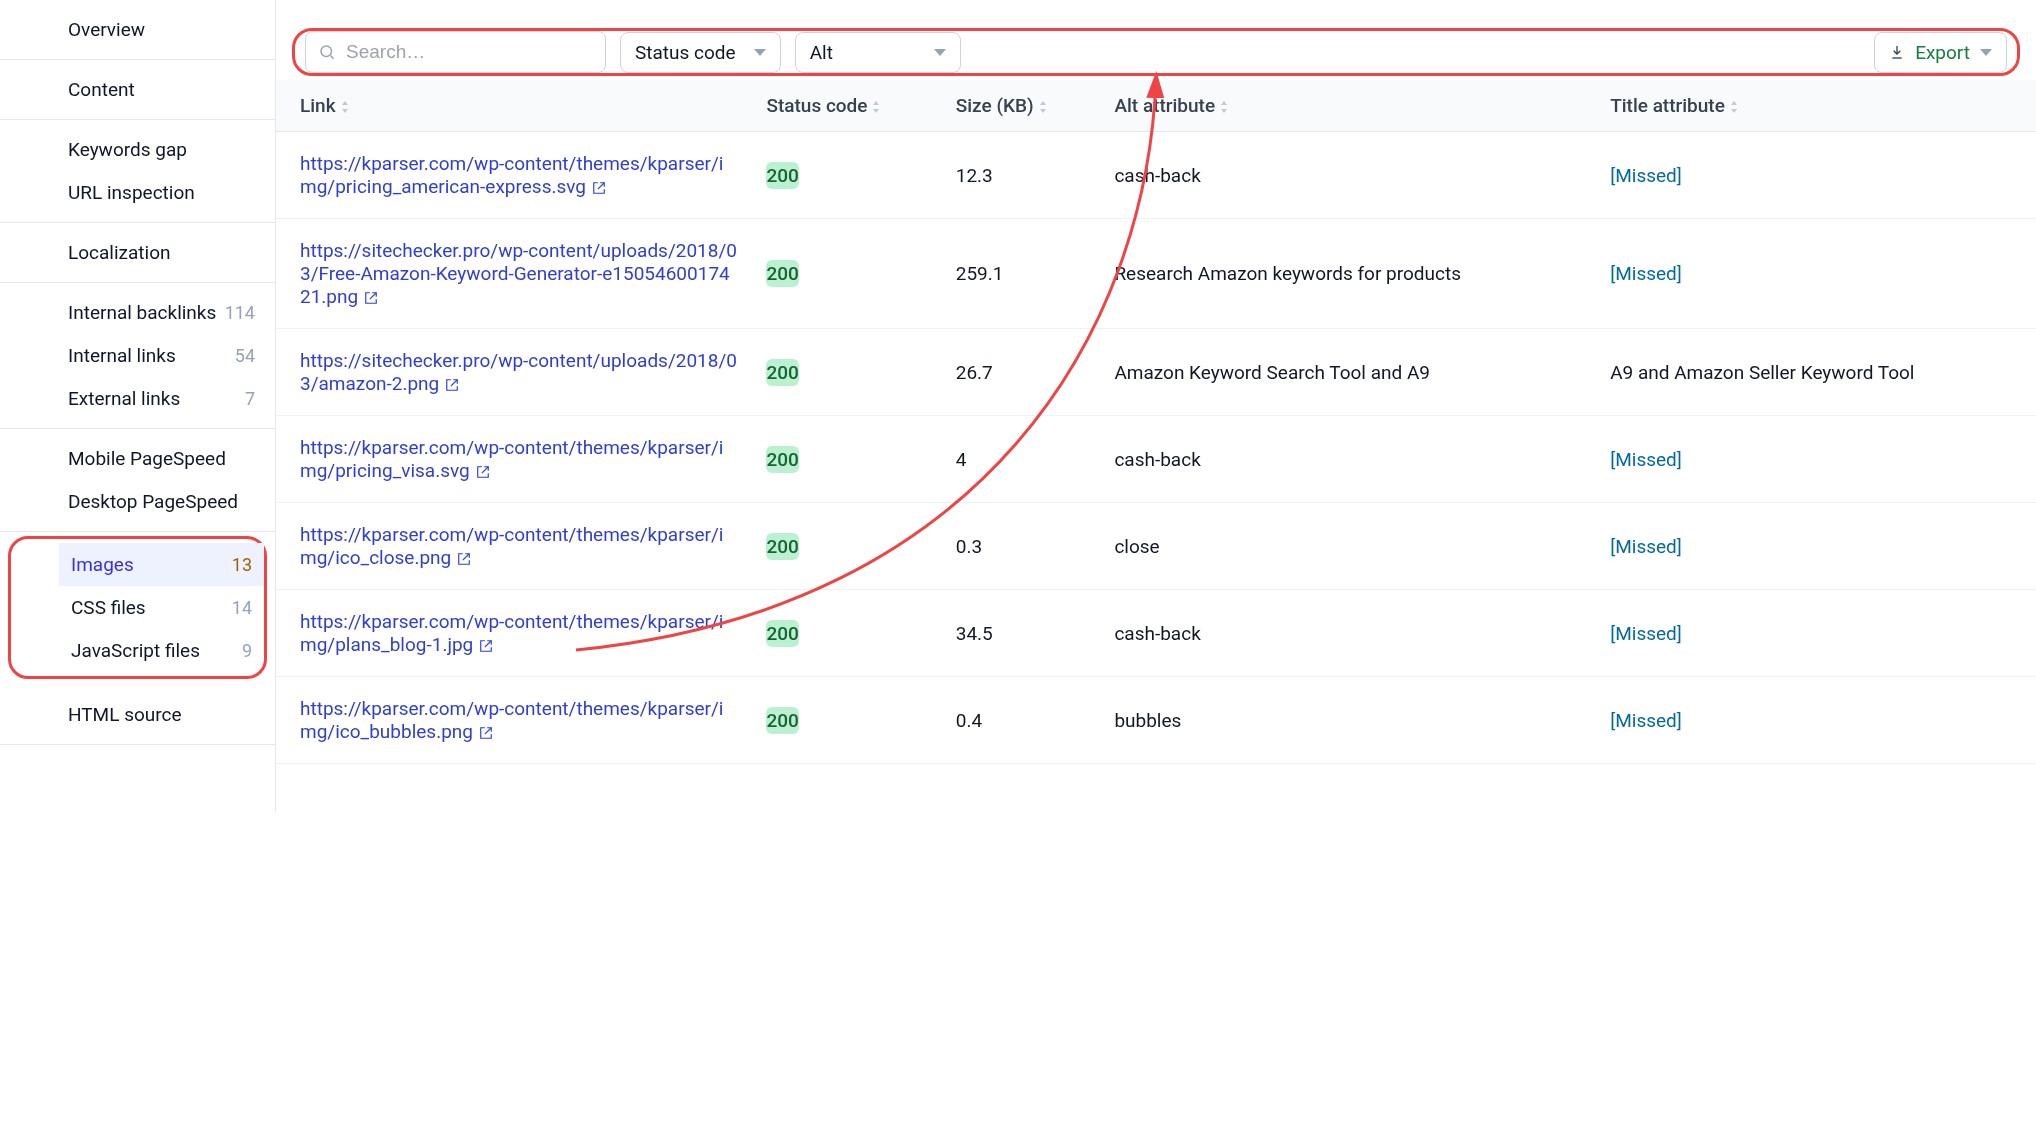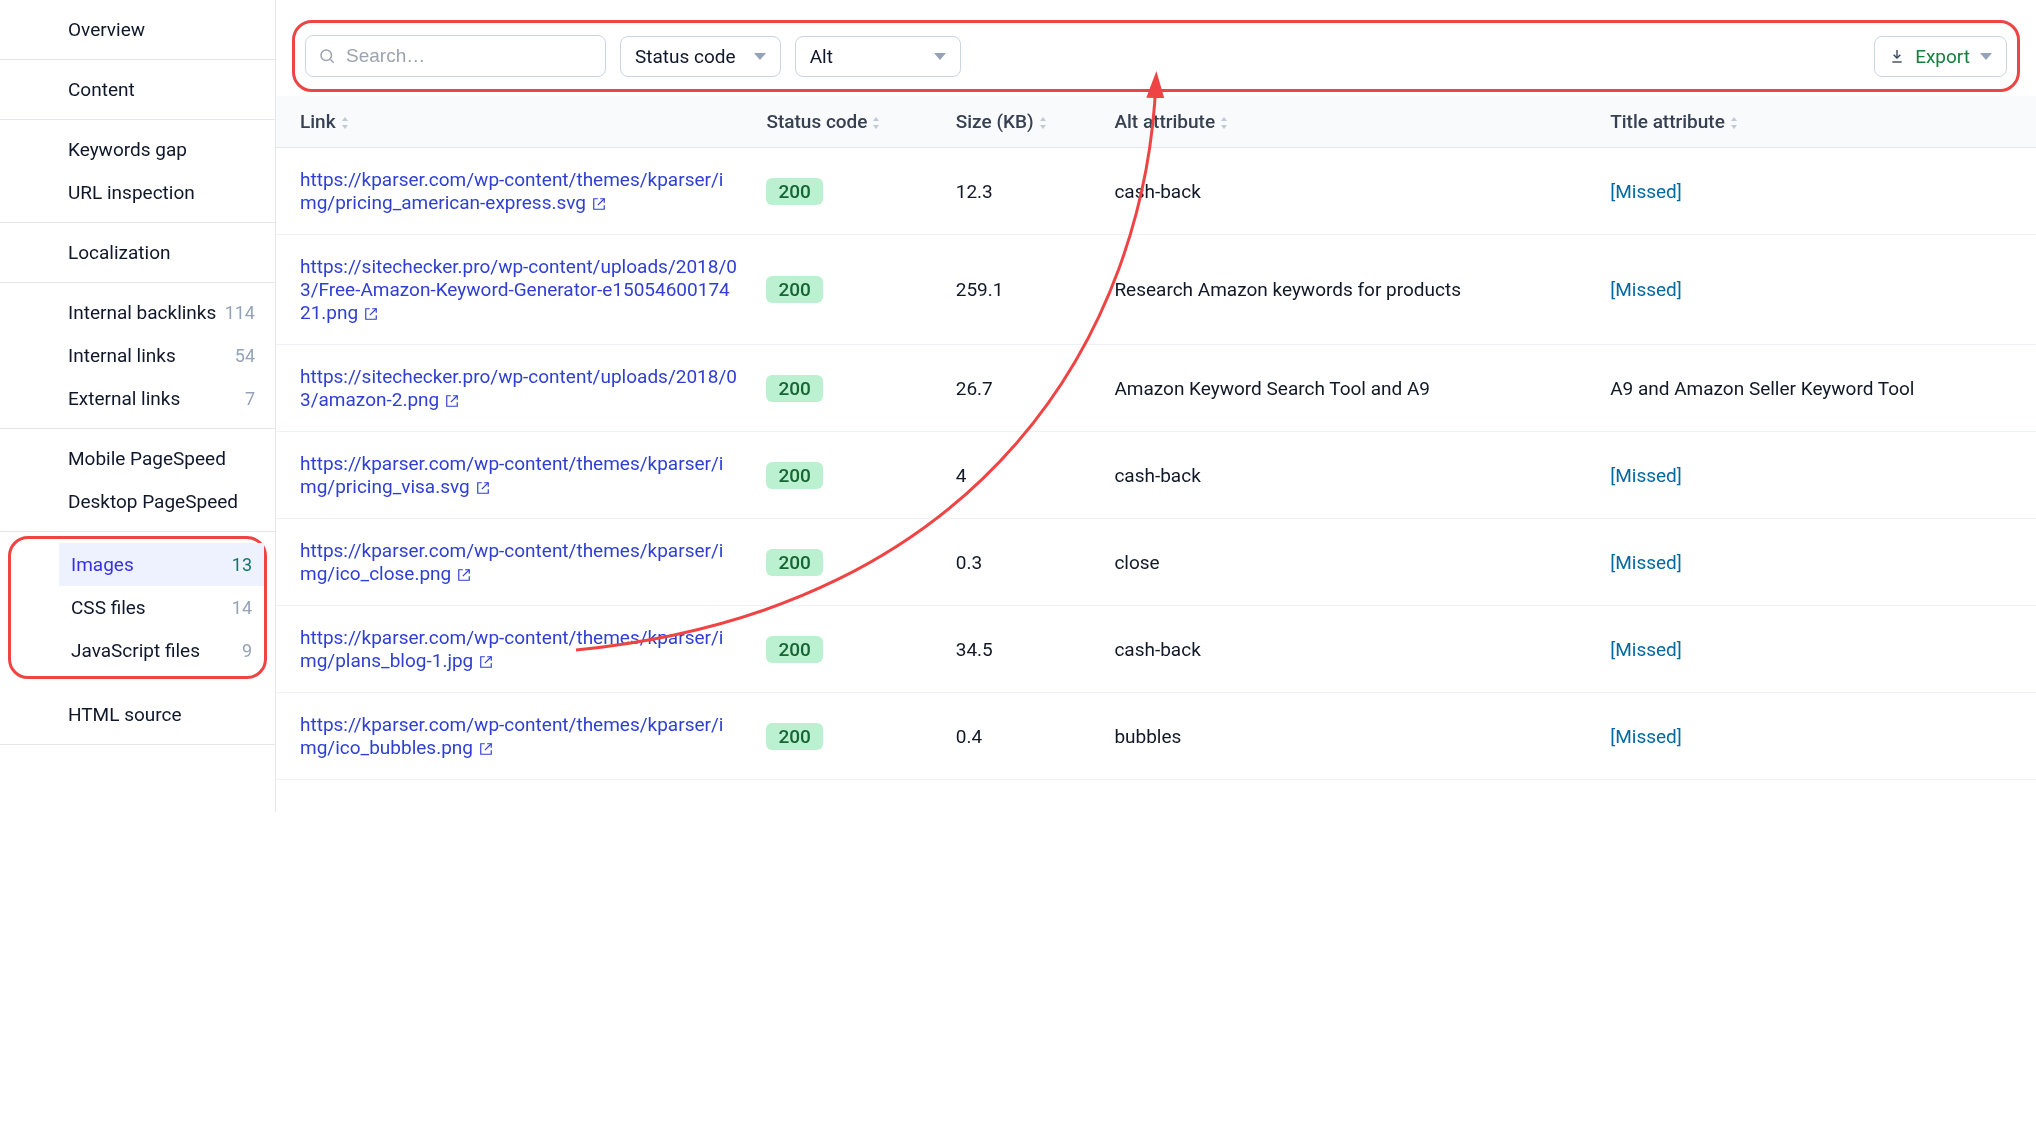--- a/index.html
+++ b/index.html
@@ -26,36 +26,36 @@
     display: flex;
     justify-content: space-between;
     align-items: center;
     padding: 10px 20px;
     cursor: pointer;
     color: #0f172a;
     margin-left: 48px;
   }
   .sb-item .count { color: #94a3b8; font-size: 18px; }
   .sb-item.active { background: #eef2ff; color: #3730e3; }
-  .sb-item.active .count { color: #0f766e; }
+  .sb-item.active .count { color: #a16207; }
   .sb-highlight-group {
     border: 3px solid #ef4444;
     border-radius: 20px;
     margin: 4px 8px 6px 8px;
     padding: 4px 0;
   }
   .sb-highlight-group .sb-item { padding: 10px 12px; }
 
   
   .main { flex: 1; display: flex; flex-direction: column; position: relative; }
   .toolbar-wrap {
-    margin: 20px 16px 4px 16px;
+    margin: 28px 16px 4px 16px;
     border: 3px solid #ef4444;
     border-radius: 20px;
-    padding: 12px 10px;
+    padding: 0 10px;
     display: flex;
     align-items: center;
     gap: 14px;
   }
   .search {
     flex: 0 0 260px;
     display: flex;
     align-items: center;
     gap: 8px;
     border: 1px solid #cbd5e1;
@@ -126,21 +126,21 @@
   tbody td.link-cell a {
     color: #2f3fd4;
     text-decoration: none;
     word-break: break-all;
   }
   .ext-icon { margin-left: 6px; vertical-align: -2px; }
   .status-badge {
     display: inline-block;
     background: #bbf0d0;
     color: #166534;
-    padding: 2px 12px;
+    padding: 2px 0;
     border-radius: 6px;
     font-weight: 500;
   }
   .missed { color: #0369a1; }
   th:first-child, td:first-child { padding-left: 24px; }
 
   
   .arrow-overlay {
     position: absolute;
     pointer-events: none;

